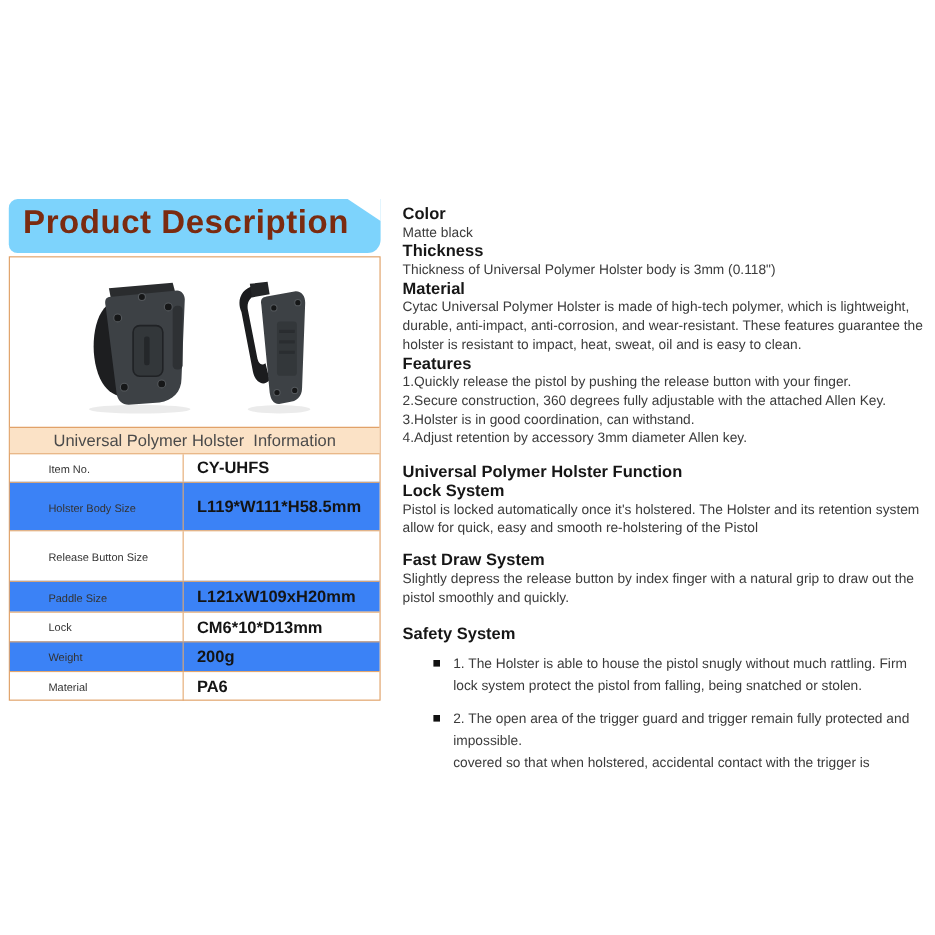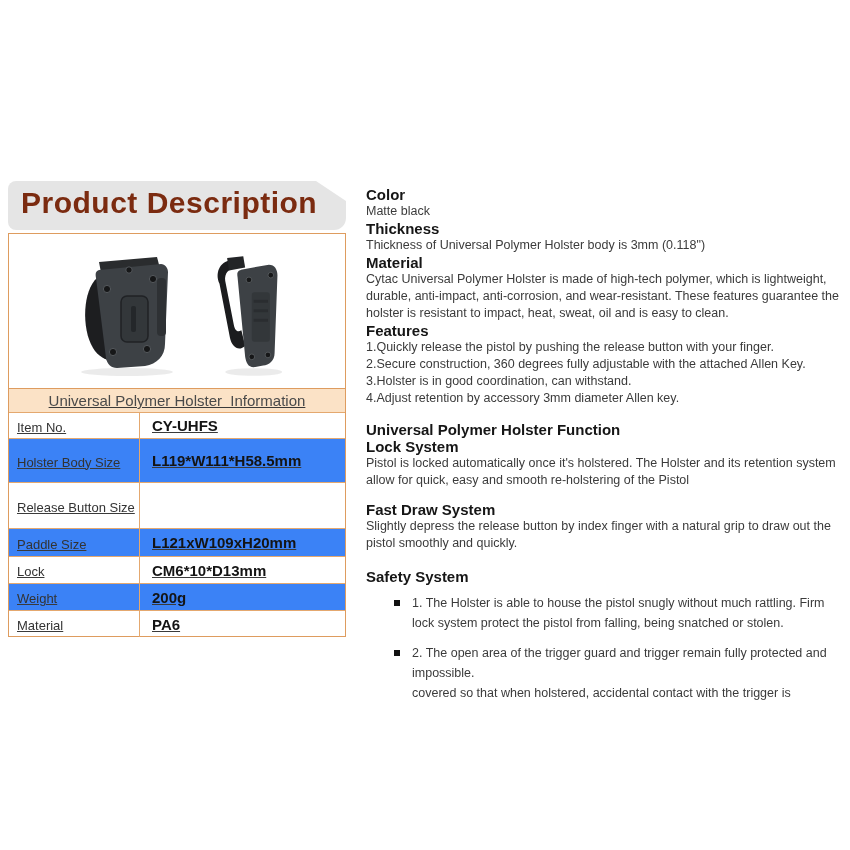--- a/index.html
+++ b/index.html
@@ -2,38 +2,38 @@
 <html><head>
 <meta charset="utf-8">
 <style>
   * { margin:0; padding:0; box-sizing:border-box; }
   html,body { width:850px; height:850px; background:#ffffff;
               font-family:"Liberation Sans", sans-serif; color:#3a3a3a; }
   .page { position:relative; width:850px; height:850px; background:#ffffff; overflow:hidden; }
 
   
   .banner { position:absolute; left:8px; top:181px; width:338px; height:49px;
-            background:#e5e5e5; border-radius:8px 0 12px 8px; }
+            background:#7dd3fc; border-radius:8px 0 12px 8px; }
   .banner .bevel { position:absolute; top:0; right:0; width:0; height:0;
             border-top:20px solid #ffffff; border-left:30px solid transparent; }
   .banner .t { position:absolute; left:13px; top:5px; font-size:30px; font-weight:bold;
             color:#7B2B10; letter-spacing:0.5px; }
 
   .left-box { position:absolute; left:8px; top:233px; width:338px; height:404px;
-            border:1px solid #DE9C5F; background:#ffffff;text-decoration:underline; }
+            border:1px solid #DE9C5F; background:#ffffff; }
   .img-area { height:154px; display:flex; justify-content:center; align-items:flex-end;
             gap:30px; padding-bottom:10px; }
 
   .tbl-head { height:24px; background:#FBE2C6; border-top:1px solid #DE9C5F;
             display:flex; align-items:center; justify-content:center;
             font-size:15px; color:#4a4a4a; white-space:pre; }
   .row { display:flex; border-top:1px solid #E4A86F; }
   .row.peach { background:#3b82f6; }
   .cell-l { width:131px; border-right:1px solid #E4A86F; padding:3px 4px 0 8px;
-            font-size:13px; color:#333; display:flex; align-items:center; line-height:19px; }
+            font-size:10px; color:#333; display:flex; align-items:center; line-height:19px;margin-left:27px; }
   .cell-v { flex:1; padding:0 0 0 12px; font-size:15px; font-weight:bold; color:#141414;
             display:flex; align-items:center; }
   .h26{height:26px}.h44{height:44px}.h46{height:46px}.h28{height:28px}.h27{height:27px}
 
   
   .details { position:absolute; left:366px; top:186px; width:500px; }
   .d-h { font-size:15px; font-weight:bold; color:#161616; line-height:17px; }
   .d-p { font-size:12.5px; line-height:17px; color:#3b3b3b; }
   .sec-func { margin-top:14px; }
   .mt12 { margin-top:12px; } .mt16 { margin-top:16px; }

